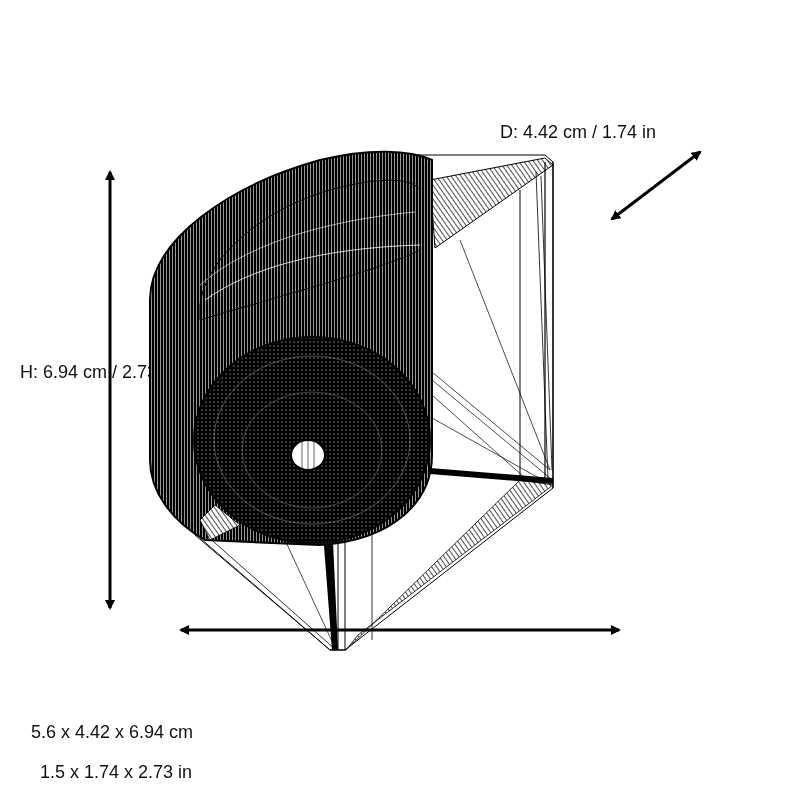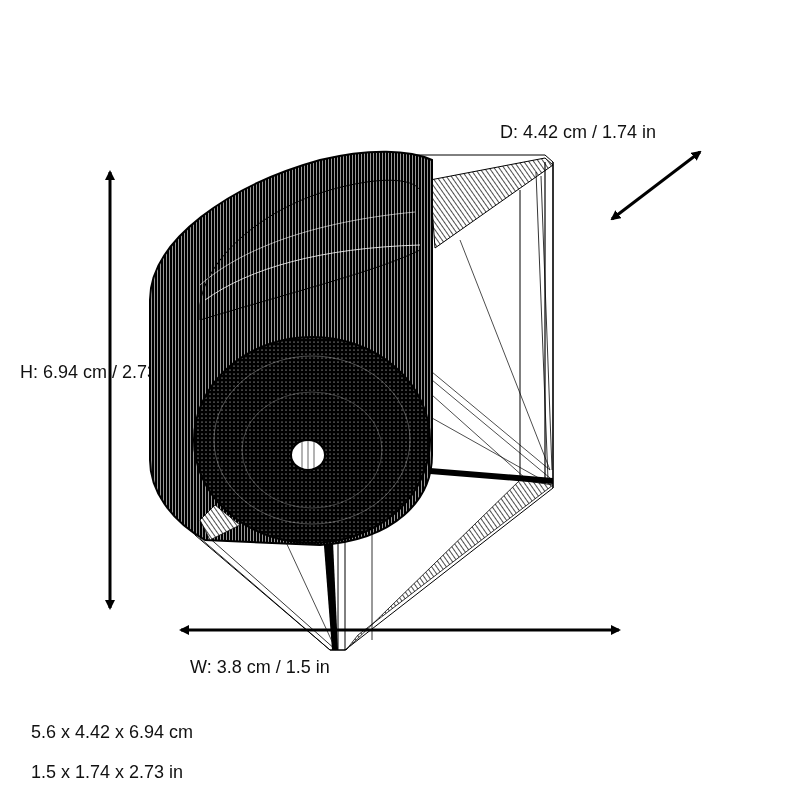--- a/index.html
+++ b/index.html
@@ -4,21 +4,21 @@
   <style>
     html, body { margin: 0; padding: 0; background: #ffffff; }
     body { width: 800px; height: 800px; position: relative; overflow: hidden;
            font-family: "Liberation Sans", sans-serif; color: #111111; }
     .stage { position: absolute; left: 0; top: 0; width: 800px; height: 800px; }
     .lbl { position: absolute; font-size: 18px; line-height: 20px; white-space: nowrap; color: #111; }
     #lbl-h { left: 20px; top: 362px; }
     #lbl-d { left: 500px; top: 122px; text-align: center; }
     #lbl-w { left: 190px; top: 657px; }
     #sum-cm { left: 31px; top: 722px; }
-    #sum-in { left: 31px; top: 762px; }
+    #sum-in { left: 40px; top: 762px; }
     svg { position: absolute; left: 0; top: 0; }
   </style>
 </head>
 <body>
 
 <div class="stage">
 
   <div class="lbl" id="lbl-h">H: 6.94 cm / 2.73 in</div>
 
   <svg width="800" height="800" viewBox="0 0 800 800">
@@ -97,16 +97,15 @@
 
       <polygon points="200,520 215,505 240,525 210,540" fill="url(#hatchD)" stroke="#000" stroke-width="0.8"></polygon>
     </g>
 
     <line x1="110" y1="172" x2="110" y2="608" stroke="#000" stroke-width="3" marker-start="url(#ah)" marker-end="url(#ah)"></line>
     <line x1="181" y1="630" x2="619" y2="630" stroke="#000" stroke-width="3" marker-start="url(#ah)" marker-end="url(#ah)"></line>
     <line x1="612" y1="219" x2="700" y2="152" stroke="#000" stroke-width="3" marker-start="url(#ah)" marker-end="url(#ah)"></line>
   </svg>
 
   <div class="lbl" id="lbl-d">D: 4.42 cm / 1.74 in</div>
-  <div class="lbl" id="lbl-w">W: 3.8 cm / 1.5 in</div>
   <div class="lbl" id="sum-cm">5.6 x 4.42 x 6.94 cm</div>
   <div class="lbl" id="sum-in">1.5 x 1.74 x 2.73 in</div>
 </div>
 
 </body></html>

